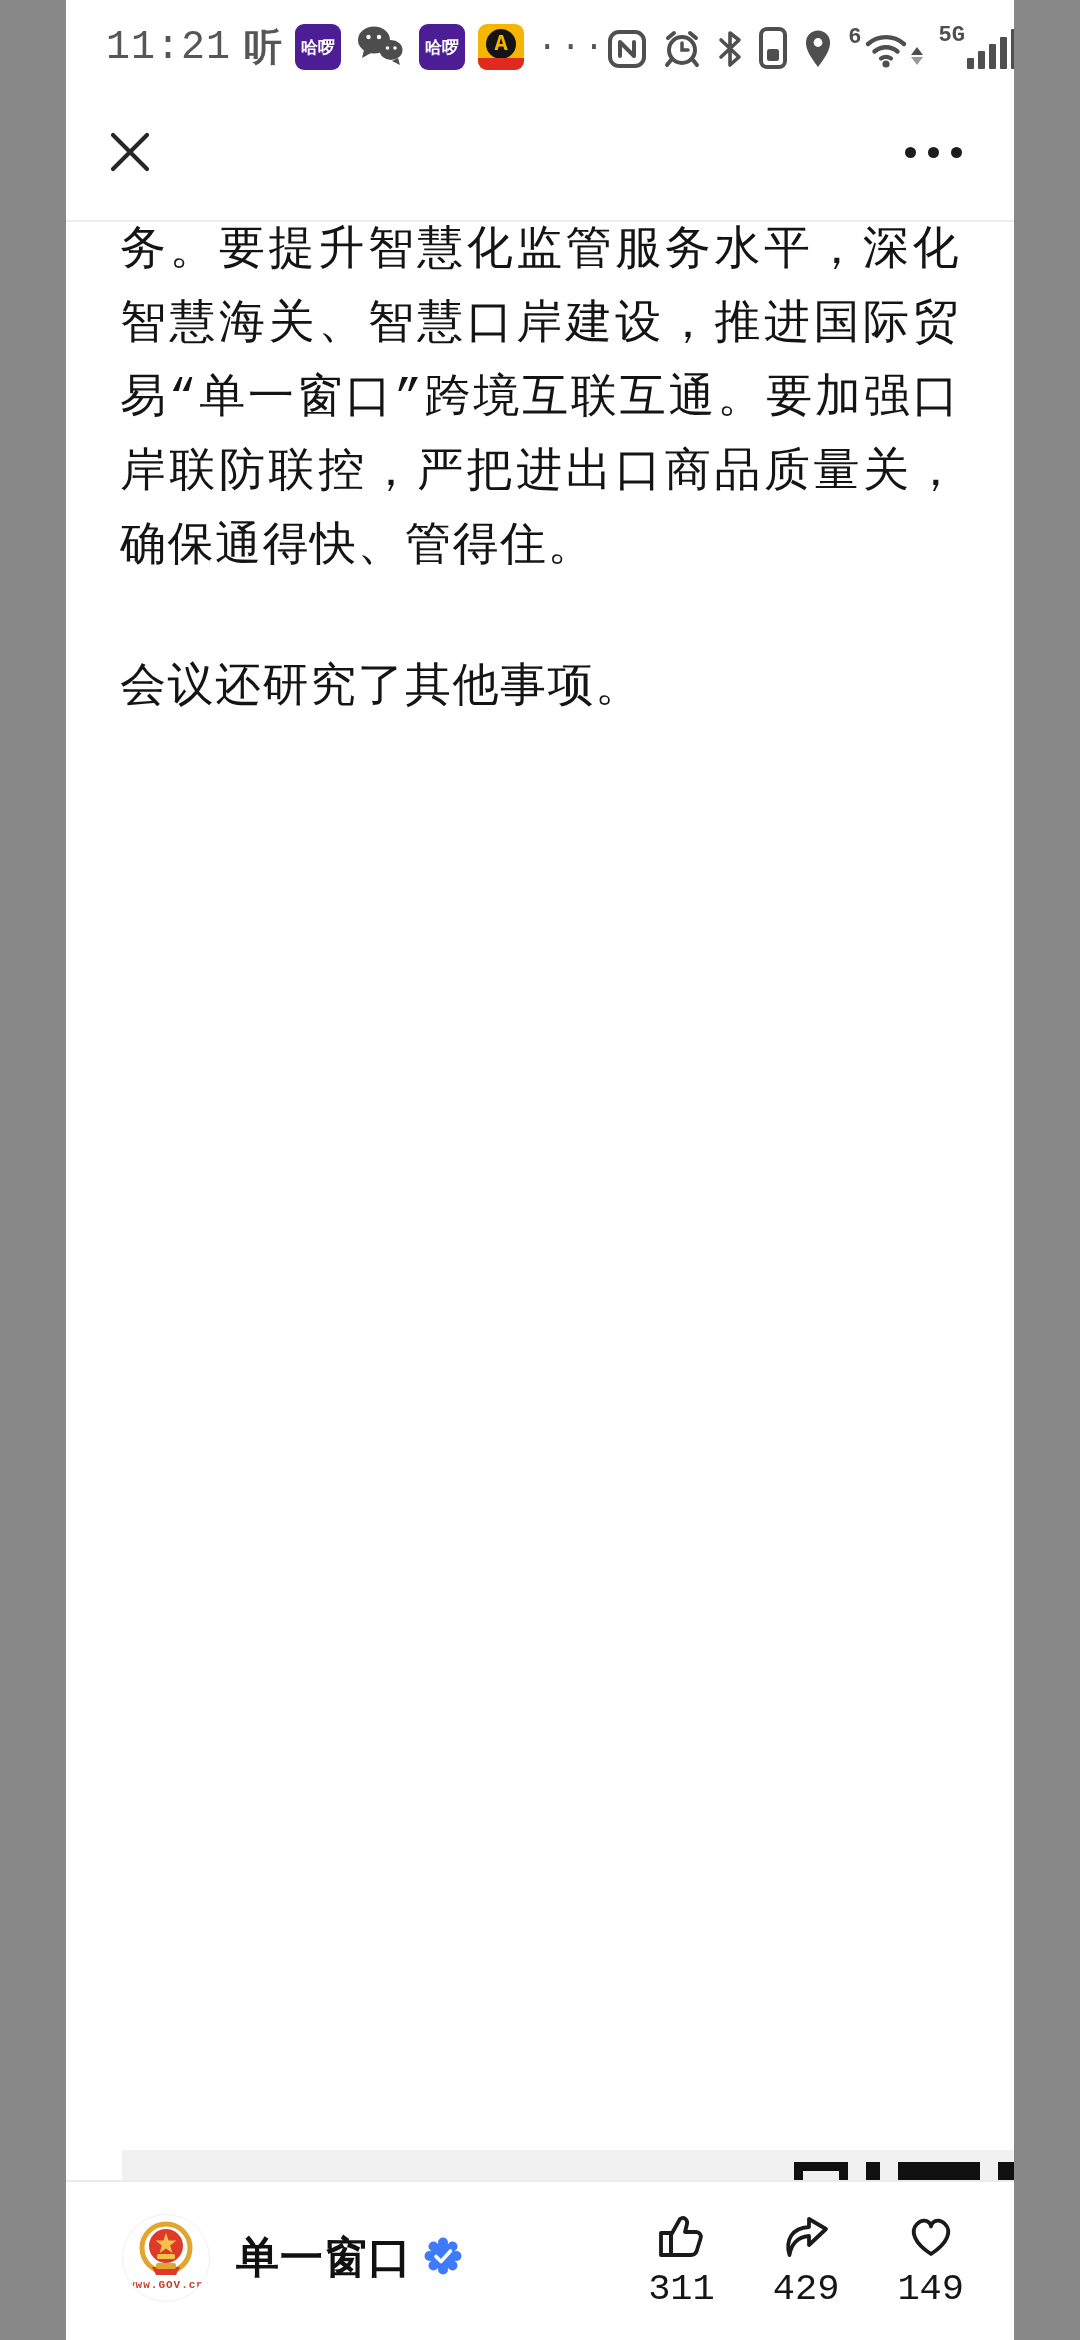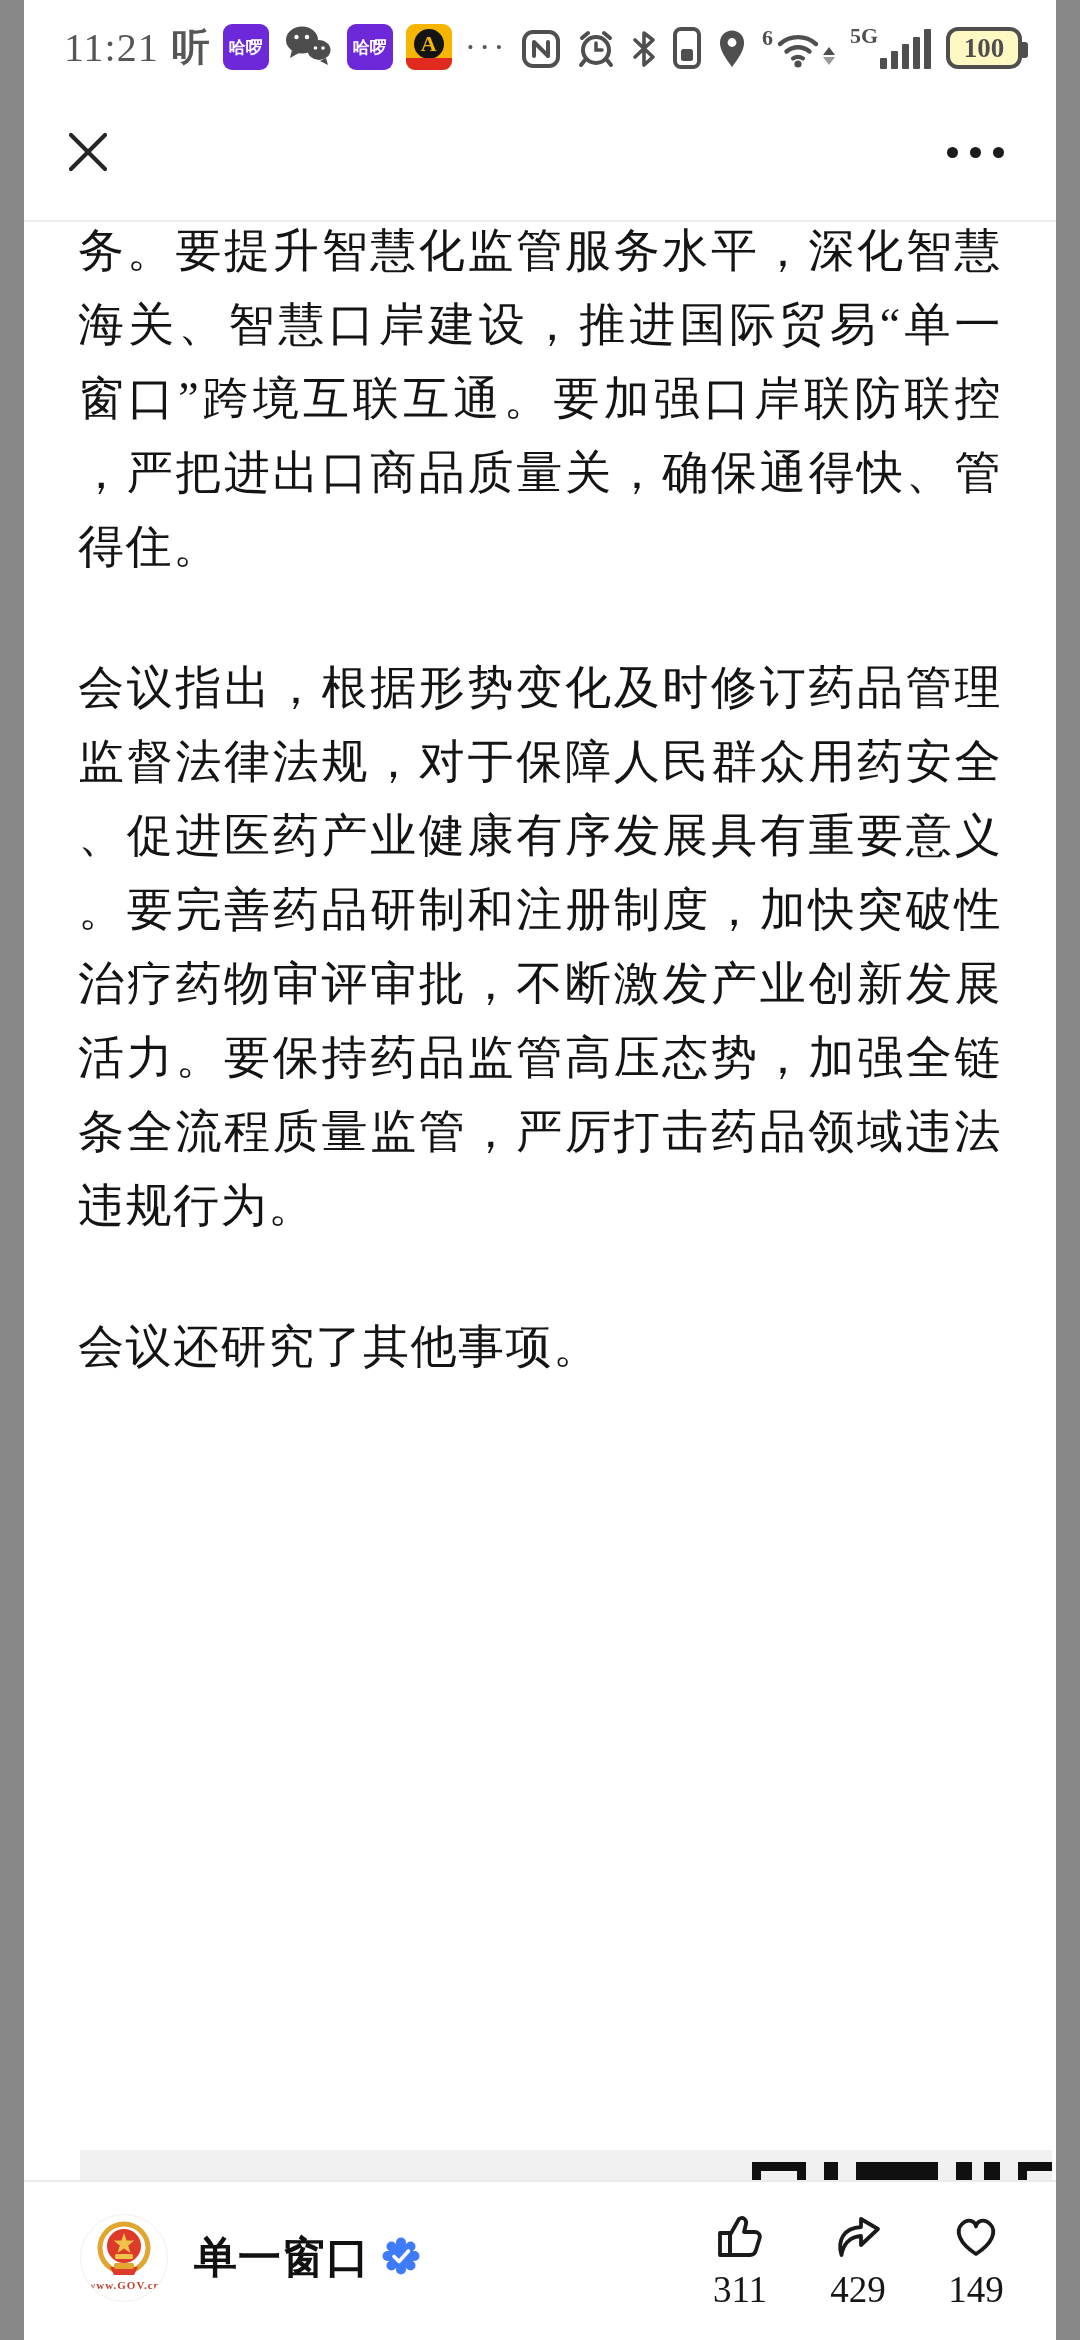--- a/index.html
+++ b/index.html
@@ -1,31 +1,31 @@
 <!DOCTYPE html>
 <html><head>
 <meta charset="utf-8">
 <style>
   * { margin:0; padding:0; box-sizing:border-box; }
   html,body { background:#888; }
   .screen {
-    position:relative; width:1032px; height:2340px; background:#ffffff;
-    font-family:Liberation Serif, serif; overflow:hidden;
+    position:relative; width:948px; height:2340px; background:#ffffff;
+    font-family:Liberation Mono, monospace; overflow:hidden;
     margin:0 auto;
   }
   
   .status-bar {
     position:absolute; top:0; left:0; right:0; height:84px;
     display:flex; align-items:center; padding:10px 34px 0 40px; color:#565656;
   }
   .sb-left { display:flex; align-items:center; gap:13px; }
   .sb-time { font-size:40px; letter-spacing:1px; }
   .sb-listen { font-size:38px; font-weight:700; }
   .app-chip {
-    width:46px; height:46px; border-radius:9px; background:#6d28d9;
+    width:46px; height:46px; border-radius:9px; background:#4c1d95;
     color:#fff; font-size:17px; font-weight:700; display:flex;
     align-items:center; justify-content:center; letter-spacing:0;
   }
   .app-chip.gold { background:#f6b600; position:relative; overflow:hidden; }
   .gold-logo { width:30px; height:30px; border-radius:50%; background:#141414;
     color:#f6b600; font-size:22px; font-weight:800; display:flex; align-items:center; justify-content:center; margin-top:-6px;}
   .gold-strip { position:absolute; bottom:0; left:0; right:0; height:12px; background:#e02a1f; }
   .sb-dots { font-size:34px; letter-spacing:3px; color:#565656; }
   .sb-right { margin-left:auto; display:flex; align-items:flex-end; gap:15px; }
   .sb-right svg { display:block; }
@@ -179,21 +179,20 @@
     </div>
     <div class="more-btn">
       <b></b>
         <b></b>
         <b></b>
     </div>
   </div>
 
   <div class="article">
     <p>务。要提升智慧化监管服务水平，深化智慧海关、智慧口岸建设，推进国际贸易“单一窗口”跨境互联互通。要加强口岸联防联控，严把进出口商品质量关，确保通得快、管得住。</p>
-    <p>会议指出，根据形势变化及时修订药品管理监督法律法规，对于保障人民群众用药安全、促进医药产业健康有序发展具有重要意义。要完善药品研制和注册制度，加快突破性治疗药物审评审批，不断激发产业创新发展活力。要保持药品监管高压态势，加强全链条全流程质量监管，严厉打击药品领域违法违规行为。</p>
     <p>会议还研究了其他事项。</p>
   </div>
 
   <div class="partial-image">
     <span class="glyph-frag f1"></span>
       <span class="glyph-frag f2"></span>
     <span class="glyph-frag f3"></span>
       <span class="glyph-frag f4"></span>
     <span class="glyph-frag f5"></span>
       <span class="glyph-frag f6"></span>

